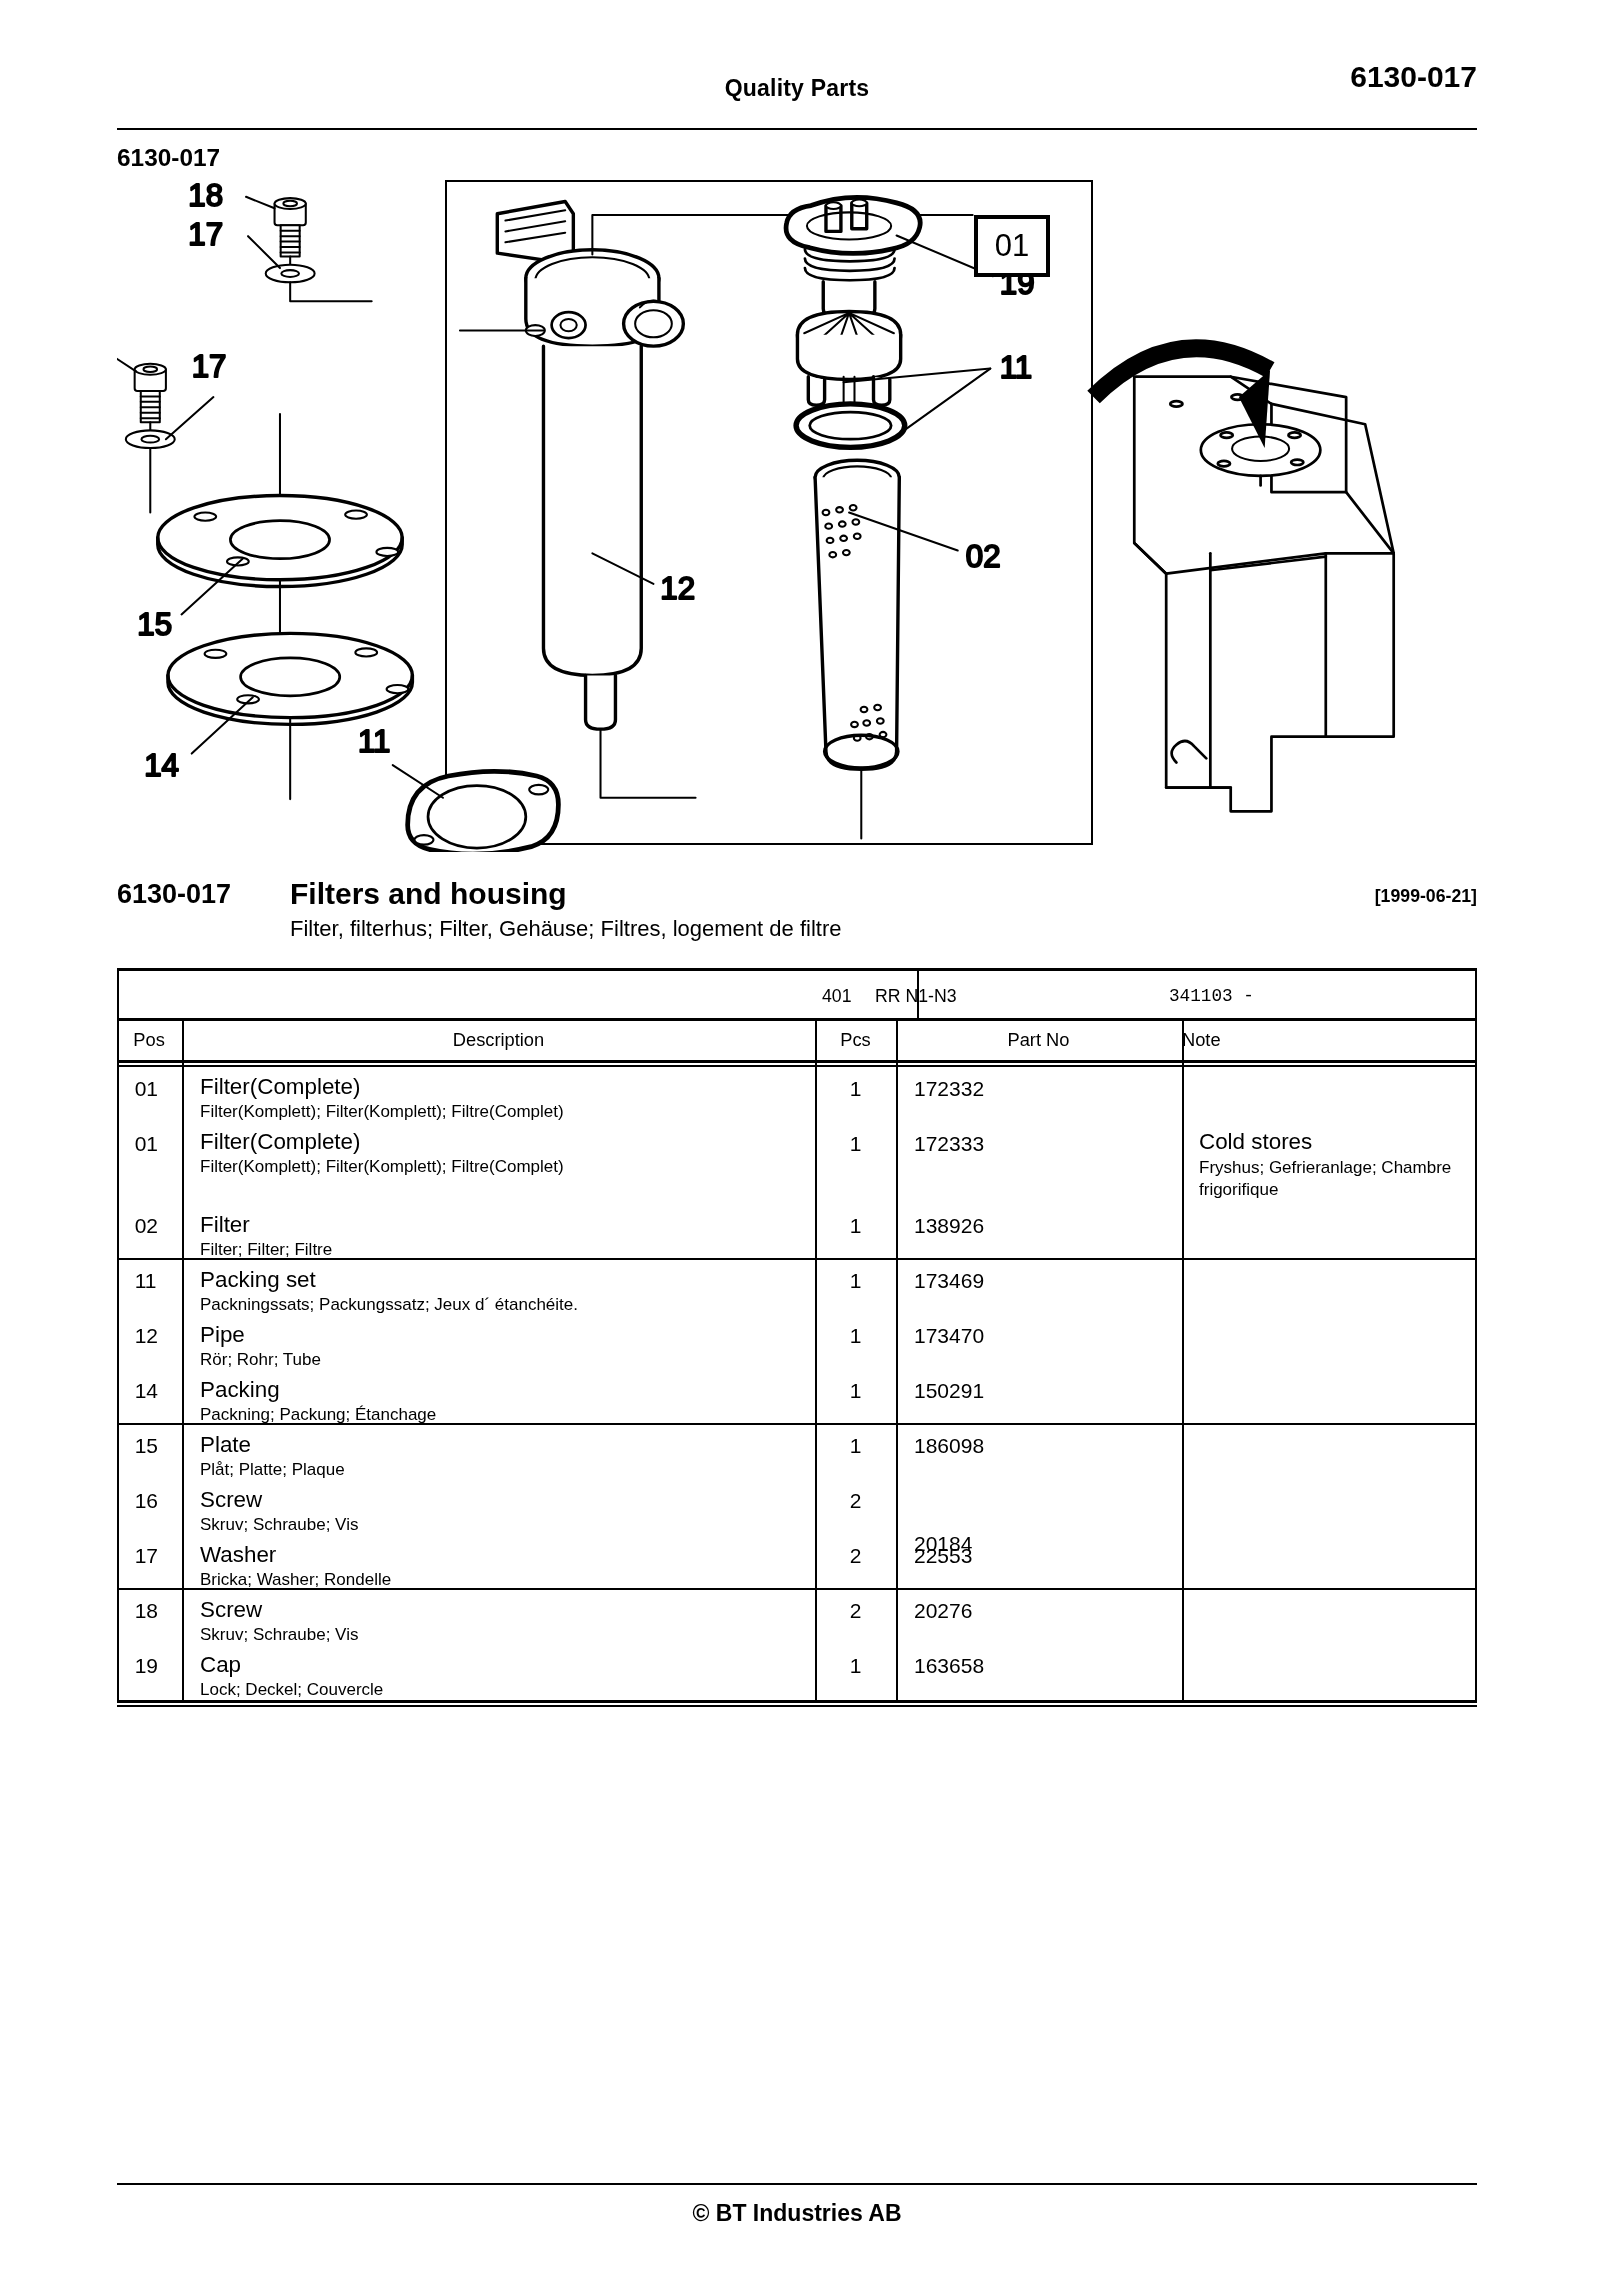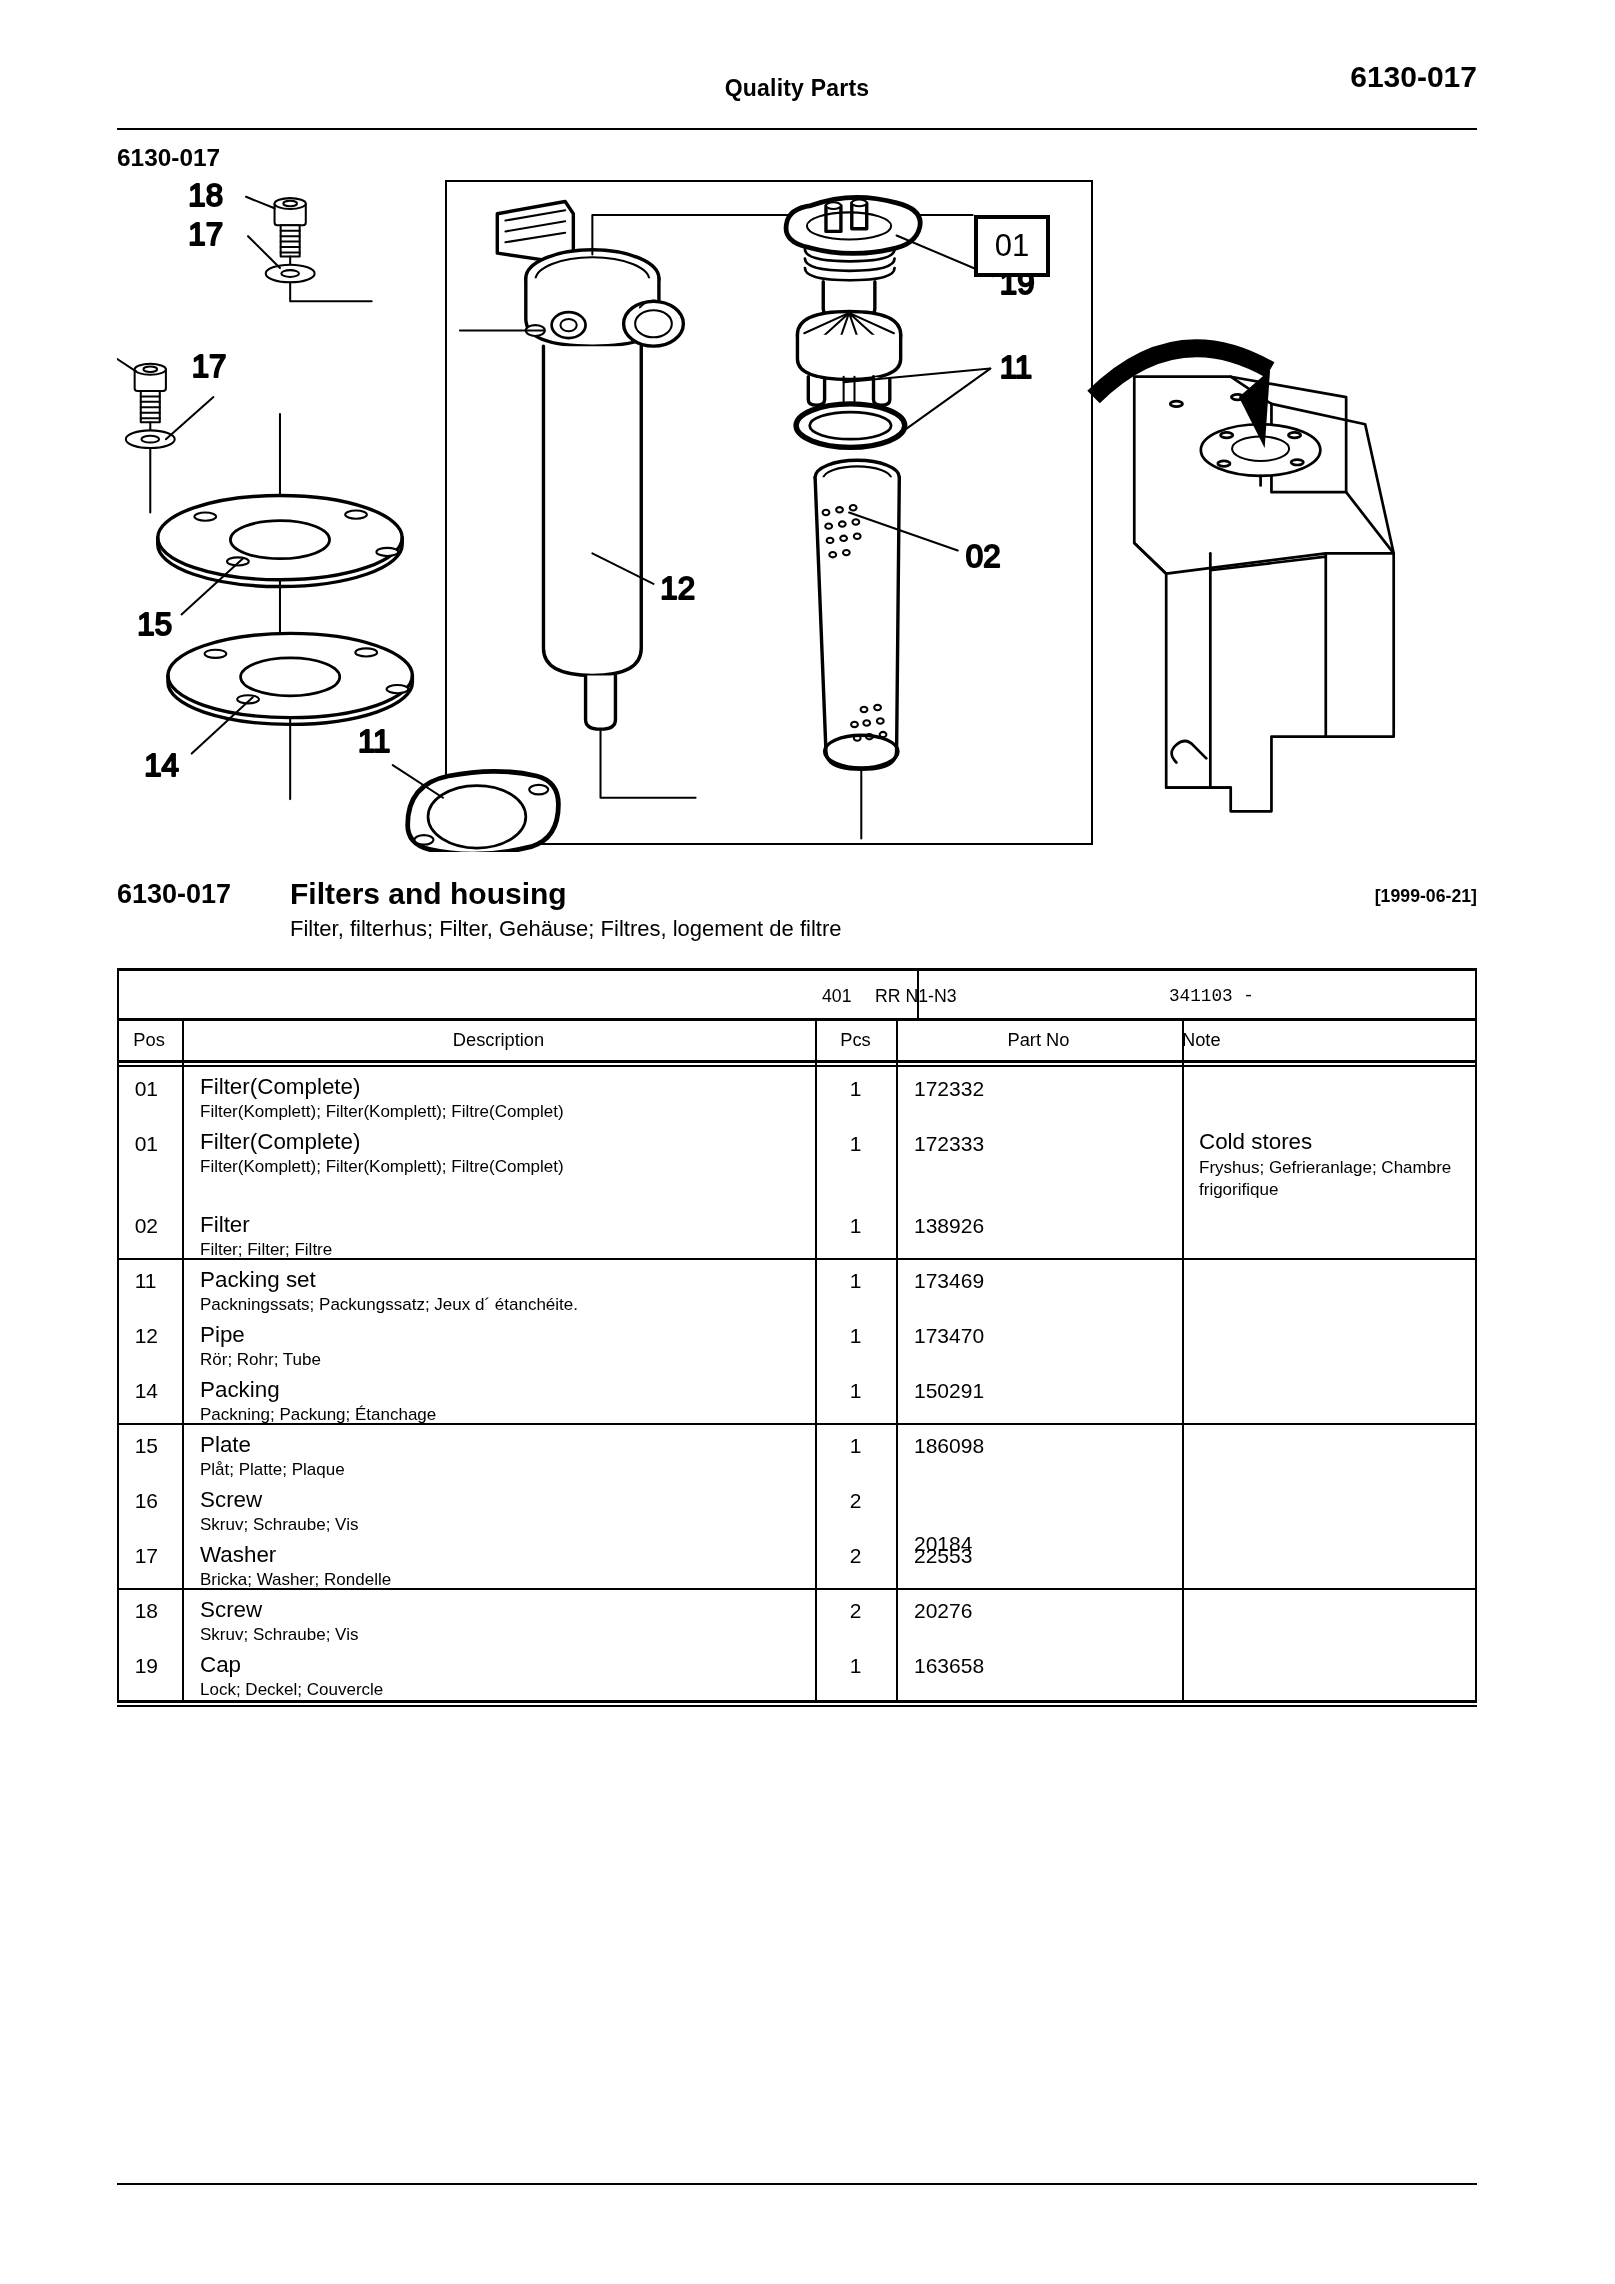--- a/index.html
+++ b/index.html
@@ -370,15 +370,16 @@
       <div class="line" style="left: 779px; top: 50px; width: 2px; height: 682px;"></div>
       <div class="line" style="left: 1065px; top: 50px; width: 2px; height: 682px;"></div>
       <div class="line" style="left: 0px; top: 50px; width: 2px; height: 682px;"></div>
       <div class="line" style="left: 1358px; top: 0px; width: 2px; height: 732px;"></div>
       <div class="line" style="left: 0px; top: 0px; width: 2px; height: 50px;"></div>
       <div class="line" style="left: 0px; top: 732px; width: 1360px; height: 3.4px;"></div>
       <div class="line" style="left: 0px; top: 737px; width: 1360px; height: 2px;"></div>
     </div>
 
   <div class="ft-rule"></div>
+  <div class="ft-text">© BT Industries AB</div>
 
 </div>
 
 
 </body></html>

